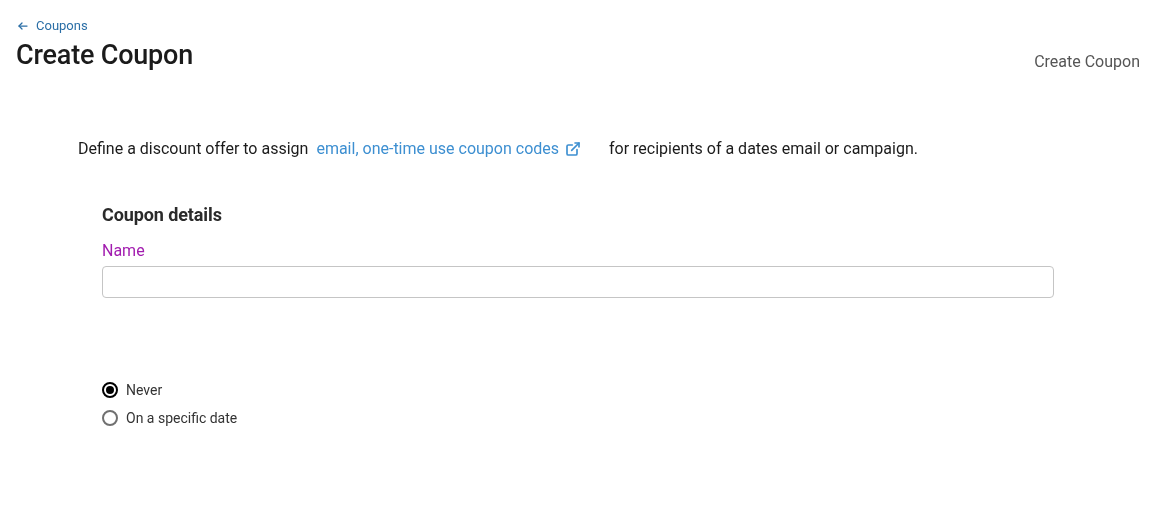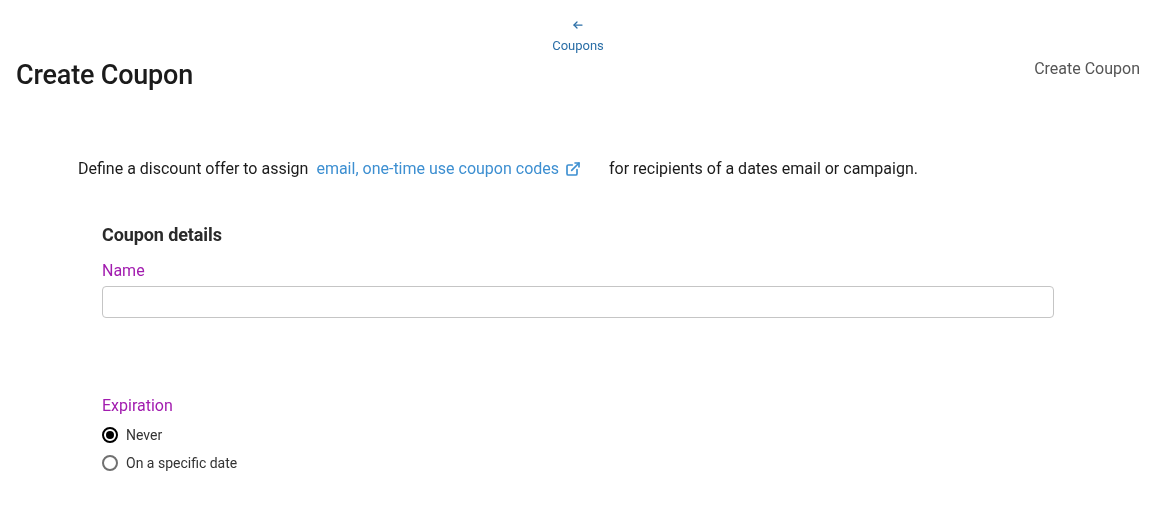--- a/index.html
+++ b/index.html
@@ -15,37 +15,36 @@
       height: 529px;
       overflow: hidden;
     }
     .breadcrumb {
       display: flex;
       align-items: center;
       gap: 6px;
       padding: 18px 16px 0 16px;
       color: #2a6ea6;
       font-size: 13px;
-      flex-direction: column;
     }
     .breadcrumb .back-arrow {
       display: inline-flex;
       align-items: center;
       justify-content: center;
       width: 14px;
       height: 14px;
     }
     .breadcrumb a {
       color: #2a6ea6;
       text-decoration: none;
       cursor: pointer;
     }
     .header-row {
       display: flex;
-      align-items: flex-start;
+      align-items: flex-end;
       justify-content: space-between;
       padding: 6px 16px 0 16px;
     }
     .page-title {
       font-size: 27px;
       font-weight: 500;
       color: #1b1b1b;
       letter-spacing: -0.2px;
     }
     .action-title {
@@ -174,21 +173,20 @@
   <span>for recipients of a dates email or campaign.</span>
 </div>
 
 <div class="section section-coupon">
   <h2 class="section-heading">Coupon details</h2>
   <label class="field-label">Name</label>
   <input type="text" class="text-input" value="" style="">
 </div>
 
 <div class="section section-dates">
-  <label class="field-label">Expiration</label>
   <div class="radio-group">
     <div class="radio-row">
       <span class="radio-outer selected">
         <span class="radio-inner"></span>
       </span>
       <span class="radio-label">Never</span>
     </div>
     <div class="radio-row">
       <span class="radio-outer"></span>
       <span class="radio-label">On a specific date</span>

